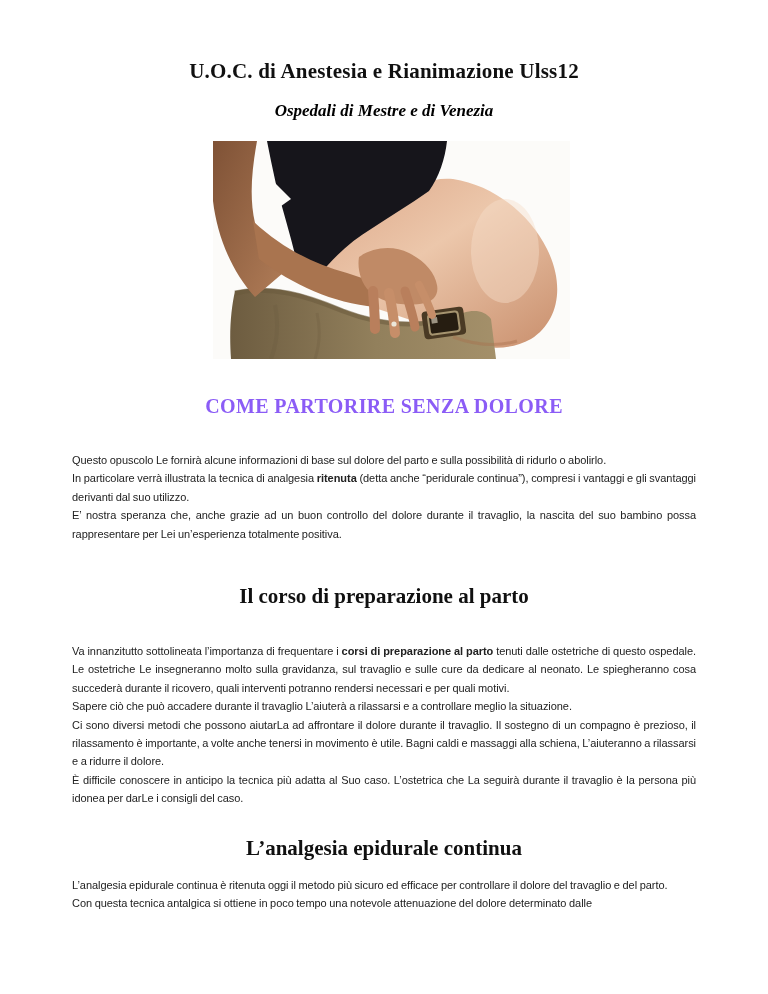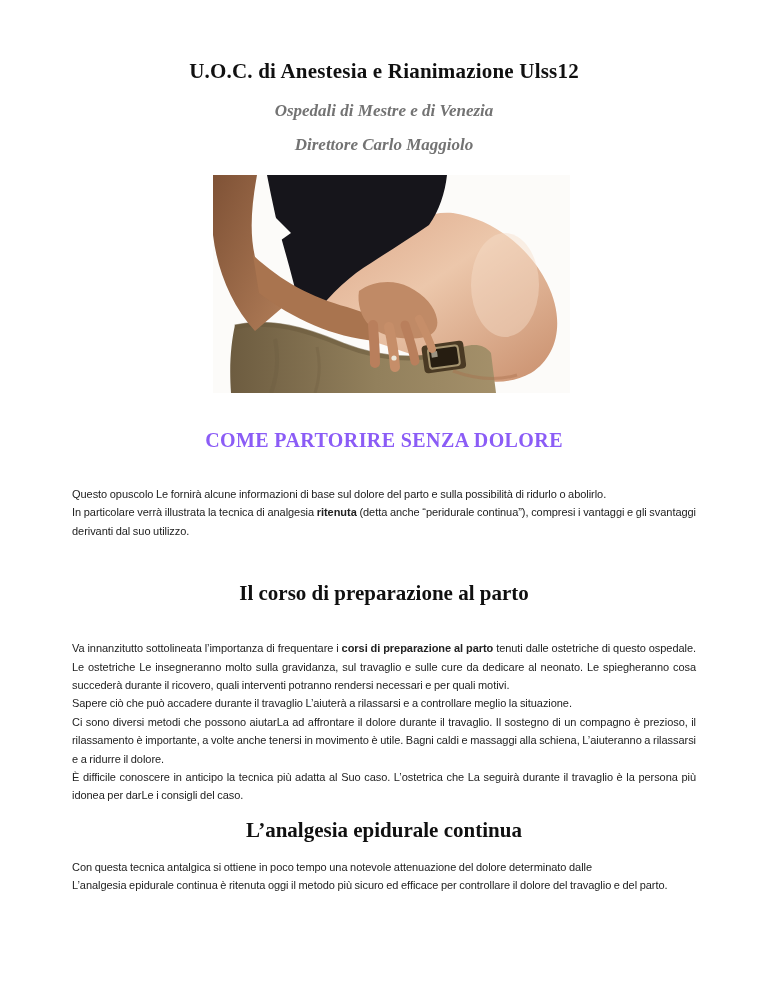--- a/index.html
+++ b/index.html
@@ -19,21 +19,21 @@
     font-weight:700;
     font-size:21px; line-height:25px;
     text-align:center; color:#101010;
     letter-spacing:0.2px;
   }
   .doc-subtitle {
     margin:17px 0 0 0;
     font-family:"Liberation Serif", serif;
     font-weight:700; font-style:italic;
     font-size:17px; line-height:20px;
-    text-align:center; color:#737373;
+    text-align:center; color:#000000;
   }
   .doc-director { margin-top:14px; }
   .photo-wrap {
     width:357px; height:218px;
     margin:20px 0 0 141px;
   }
   .photo-wrap svg { display:block; }
   .h-main {
     margin:35px 0 0 0;
     font-family:"Liberation Serif", serif;
@@ -42,40 +42,39 @@
     letter-spacing:0.4px;
     text-align:center; color:#8b5cf6;
   }
   .h-sub {
     font-family:"Liberation Serif", serif;
     font-weight:700;
     font-size:21px; line-height:27px;
     text-align:center; color:#101010;
     margin:40px 0 0 0;
   }
-  .h-sub.tight { margin-top:12px; }
+  .h-sub.tight { margin-top:27px; }
   .paras {
     margin-top:32px;
     font-size:11px; line-height:18.4px;
     letter-spacing:-0.05px; word-spacing:-0.4px;
     text-align:justify;
     color:#222222;
   }
   .paras.last { margin-top:14px; }
   .para { margin:0; }
   .para .b { font-weight:700; }
 </style>
 </head>
 <body>
 
 <div class="page">
 
   <h1 class="doc-title">U.O.C. di Anestesia e Rianimazione Ulss12</h1>
   <div class="doc-subtitle">Ospedali di Mestre e di Venezia</div>
-  <div class="doc-subtitle doc-director">Direttore Carlo Maggiolo</div>
 
   <div class="photo-wrap">
     <svg viewBox="0 0 357 218" width="357" height="218">
       <defs>
         <linearGradient id="skinG" x1="0" y1="0" x2="1" y2="1">
           <stop offset="0" stop-color="#dca687"></stop>
           <stop offset="0.45" stop-color="#ecc7ab"></stop>
           <stop offset="1" stop-color="#c98f6d"></stop>
         </linearGradient>
         <linearGradient id="armG" x1="0" y1="0" x2="1" y2="1">
@@ -122,34 +121,35 @@
 
       <path d="M240,196 C262,204 284,206 304,200" stroke="#a76f4c" stroke-width="3" fill="none" opacity="0.4"></path>
     </svg>
   </div>
 
   <section>
     <h2 class="h-main">COME PARTORIRE SENZA DOLORE</h2>
     <div class="paras">
         <div class="para"><span>Questo opuscolo Le fornirà alcune informazioni di base sul dolore del parto e sulla possibilità di ridurlo o abolirlo.</span></div>
         <div class="para"><span>In particolare verrà illustrata la tecnica di analgesia </span><span class="b">ritenuta</span><span> (detta anche “peridurale continua”), compresi i vantaggi e gli svantaggi derivanti dal suo utilizzo.</span></div>
+        <div class="para"><span>E’ nostra speranza che, anche grazie ad un buon controllo del dolore durante il travaglio, la nascita del suo bambino possa rappresentare per Lei un’esperienza totalmente positiva.</span></div>
       </div>
   </section>
 
   <section>
     <h2 class="h-sub">Il corso di preparazione al parto</h2>
     <div class="paras">
         <div class="para"><span>Va innanzitutto sottolineata l’importanza di frequentare i </span><span class="b">corsi di preparazione al parto</span><span> tenuti dalle ostetriche di questo ospedale. Le ostetriche Le insegneranno molto sulla gravidanza, sul travaglio e sulle cure da dedicare al neonato. Le spiegheranno cosa succederà durante il ricovero, quali interventi potranno rendersi necessari e per quali motivi.</span></div>
         <div class="para"><span>Sapere ciò che può accadere durante il travaglio L’aiuterà a rilassarsi e a controllare meglio la situazione.</span></div>
         <div class="para"><span>Ci sono diversi metodi che possono aiutarLa ad affrontare il dolore durante il travaglio. Il sostegno di un compagno è prezioso, il rilassamento è importante, a volte anche tenersi in movimento è utile. Bagni caldi e massaggi alla schiena, L’aiuteranno a rilassarsi e a ridurre il dolore.</span></div>
         <div class="para"><span>È difficile conoscere in anticipo la tecnica più adatta al Suo caso. L’ostetrica che La seguirà durante il travaglio è la persona più idonea per darLe i consigli del caso.</span></div>
       </div>
   </section>
 
   <section>
     <h2 class="h-sub tight">L’analgesia epidurale continua</h2>
     <div class="paras last">
+        <div class="para"><span>L’analgesia epidurale continua è ritenuta oggi il metodo più sicuro ed efficace per controllare il dolore del travaglio e del parto.</span></div>
         <div class="para"><span>Con questa tecnica antalgica si ottiene in poco tempo una notevole attenuazione del dolore determinato dalle</span></div>
-        <div class="para"><span>L’analgesia epidurale continua è ritenuta oggi il metodo più sicuro ed efficace per controllare il dolore del travaglio e del parto.</span></div>
       </div>
   </section>
 
 </div>
 
 </body></html>

